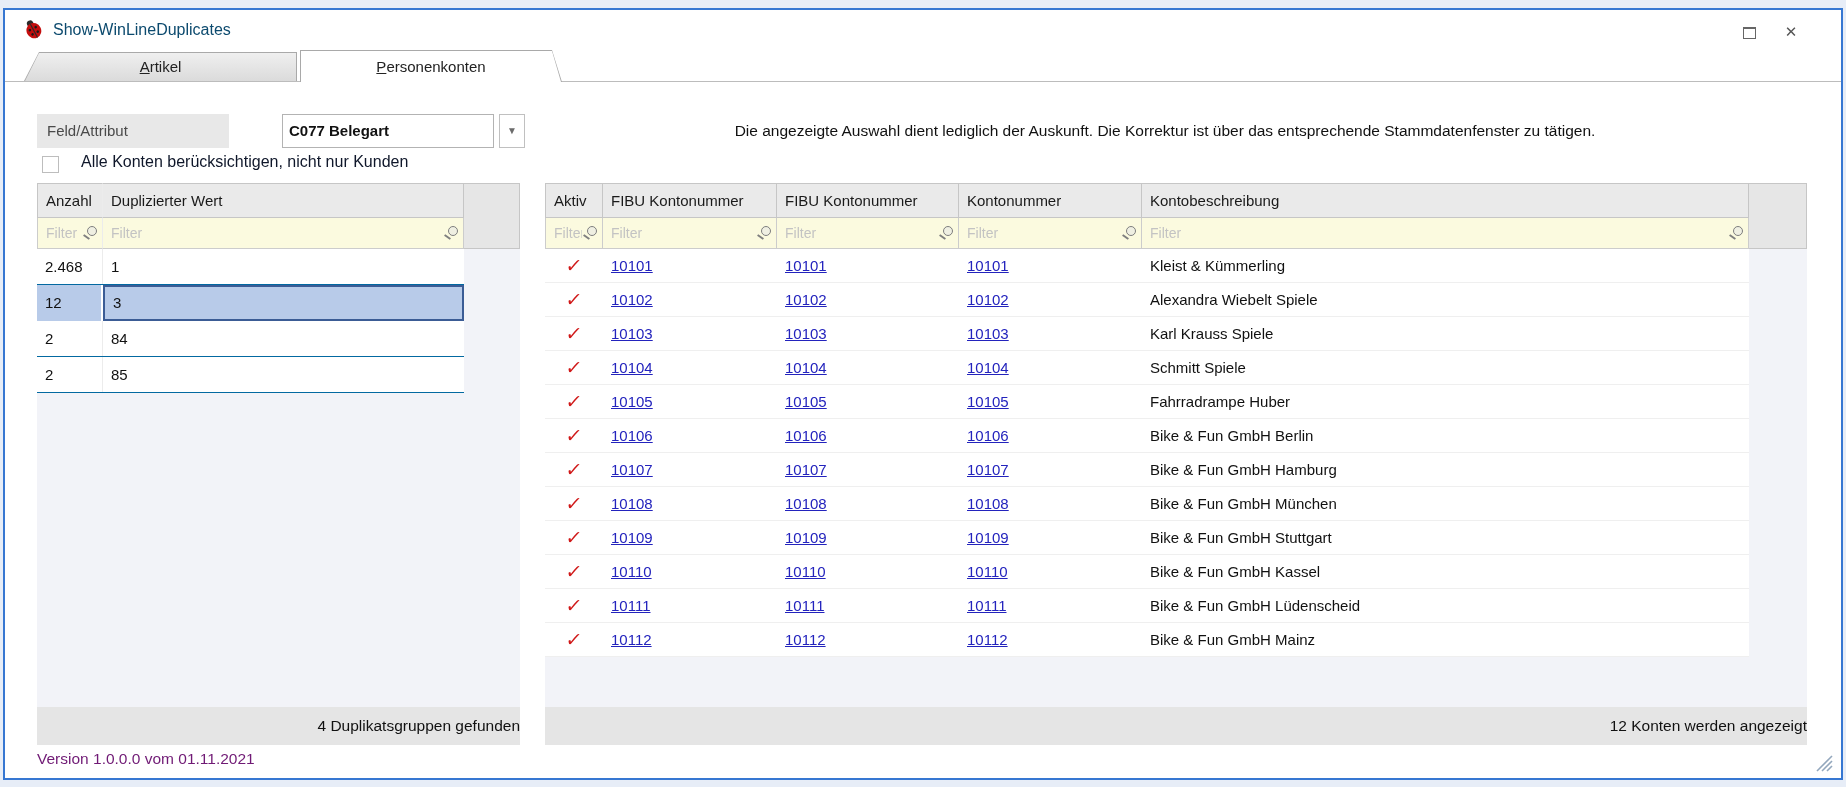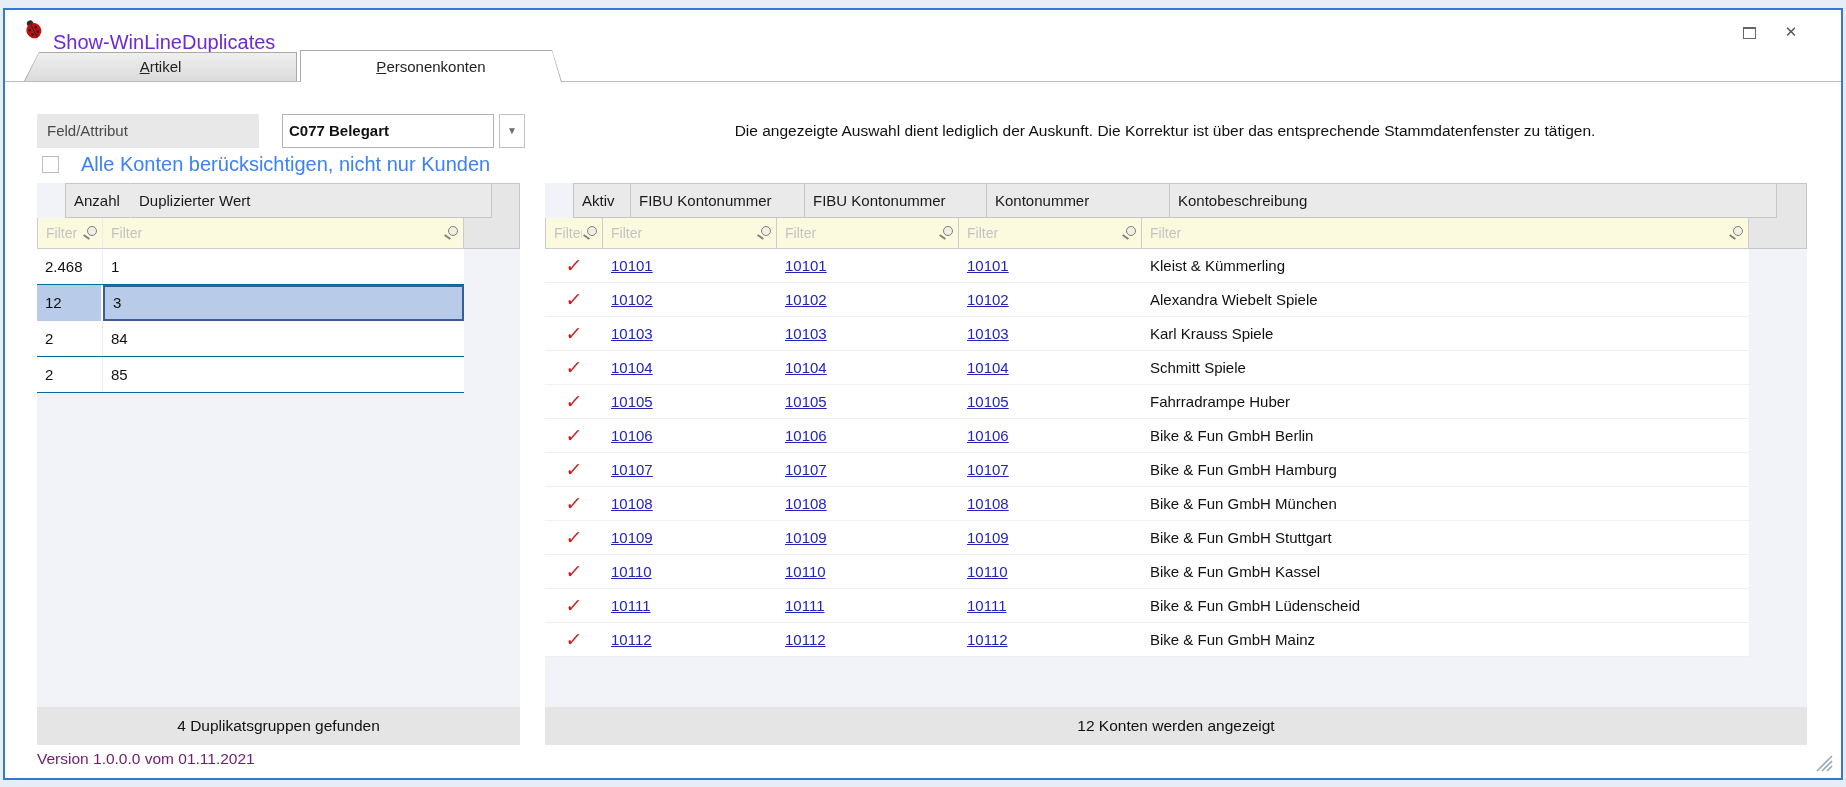--- a/index.html
+++ b/index.html
@@ -9,61 +9,61 @@
     font-family:"Liberation Sans","DejaVu Sans",sans-serif;
     -webkit-font-smoothing:antialiased;
   }
   .window{
     position:absolute;left:3px;top:8px;width:1840px;height:772px;
     background:#ffffff;border:2px solid #3677d2;box-sizing:border-box;
   }
   
   .titlebar{position:absolute;left:0;top:0;width:100%;height:40px;background:#fff;}
   .app-icon{position:absolute;left:17px;top:8px;width:22px;height:22px;}
-  .win-title{position:absolute;left:48px;top:12px;height:40px;line-height:40px;font-size:20px;color:#6d28d9;}
+  .win-title{position:absolute;left:48px;top:0;height:40px;line-height:40px;font-size:16px;color:#0c4a6e;}
   .winbtn{position:absolute;top:13px;width:20px;height:18px;text-align:center;color:#555;cursor:default;}
   .btn-max{right:82px;}
   .btn-max .maxglyph{display:inline-block;width:11px;height:9px;border:1px solid #666;border-top:2px solid #666;margin-top:4px;}
   .btn-close{right:40px;font-size:15px;line-height:18px;}
   
   .tabline{position:absolute;left:0;top:71px;width:100%;height:1px;background:#bcbcbc;}
   .tab{position:absolute;cursor:default;}
   .tab-outer{width:100%;height:100%;}
   .tab-inner{position:absolute;left:1px;top:1px;right:1px;bottom:0;}
   .tab-inactive{left:19px;top:42px;width:273px;height:29px;}
   .tab-inactive .tab-outer{clip-path:polygon(15px 0,100% 0,100% 100%,0 100%);background:#a9a9a9;}
   .tab-inactive .tab-inner{clip-path:polygon(14px 0,100% 0,100% 100%,0 100%);background:linear-gradient(#efefef,#dbdbdb);}
   .tab-active{left:295px;top:40px;width:262px;height:32px;z-index:3;}
   .tab-active .tab-outer{clip-path:polygon(0 0,calc(100% - 10px) 0,100% 100%,0 100%);background:#a9a9a9;}
   .tab-active .tab-inner{clip-path:polygon(0 0,calc(100% - 9px) 0,100% 100%,0 100%);background:#ffffff;}
   .tab-label{display:block;text-align:center;font-size:15px;color:#222;line-height:28px;}
   .tab-active .tab-label{line-height:31px;}
   .tab-label::first-letter{text-decoration:underline;}
   
-  .field-label{position:absolute;left:32px;top:104px;width:222px;height:34px;box-sizing:border-box;
+  .field-label{position:absolute;left:32px;top:104px;width:192px;height:34px;box-sizing:border-box;
     background:#e8e8e8;color:#4a4a4a;font-size:15px;line-height:34px;padding-left:10px;}
   .combo{position:absolute;left:277px;top:104px;width:212px;height:34px;box-sizing:border-box;
     background:#fff;border:1px solid #b3b3b3;font-size:15px;font-weight:bold;color:#111;
     line-height:32px;padding-left:6px;}
   .combo-btn{position:absolute;left:494px;top:104px;width:26px;height:34px;box-sizing:border-box;
     background:#fff;border:1px solid #c0c0c0;text-align:center;line-height:32px;font-size:10px;color:#6b6b6b;cursor:default;}
   
   .chk{position:absolute;left:37px;top:146px;width:17px;height:17px;box-sizing:border-box;
     background:#fff;border:1px solid #bdbdbd;}
-  .chk-label{position:absolute;left:76px;top:143px;font-size:20px;color:#3b82f6;}
+  .chk-label{position:absolute;left:76px;top:143px;font-size:16px;color:#0f172a;}
   
   .info-text{position:absolute;left:540px;top:112px;width:1240px;font-size:15.5px;color:#111;text-align:center;}
   
   .panel{position:absolute;top:173px;height:562px;background:#f2f3f8;}
   .panel-left{left:32px;width:483px;}
   .panel-right{left:540px;width:1262px;}
   .thead{display:flex;height:35px;box-sizing:border-box;}
   .th{box-sizing:border-box;background:#eaeaea;border:1px solid #c6c6c6;border-left:none;
       font-size:15px;color:#1a1a1a;line-height:33px;padding-left:8px;white-space:nowrap;overflow:hidden;}
-  .th.first{border-left:1px solid #c6c6c6;margin-left:28px;}
+  .th.first{border-left:1px solid #c6c6c6;}
   .th-filler{flex:1;background:#e6e6e6;border-top:1px solid #c6c6c6;border-right:1px solid #c6c6c6;}
   .tfilter{display:flex;height:31px;box-sizing:border-box;}
   .tf{position:relative;box-sizing:border-box;background:#fbfadf;border:1px solid #cccccc;border-top:none;border-left:none;overflow:hidden;}
   .tf.first{border-left:1px solid #cccccc;}
   .tf-filler{flex:1;background:#e6e6e6;border-bottom:1px solid #c6c6c6;border-right:1px solid #c6c6c6;}
   .tf input{position:absolute;left:0;top:0;width:100%;height:100%;border:none;background:transparent;
     font-family:inherit;font-size:14px;color:#333;padding:0 20px 0 8px;box-sizing:border-box;outline:none;}
   .tf input::placeholder{color:#c3c3c3;opacity:1;}
   .mag{position:absolute;right:5px;top:50%;margin-top:-7px;width:14px;height:14px;}
   .mag::before{content:'';position:absolute;left:4px;top:0;width:8px;height:8px;border:1.5px solid #7e7e7e;border-radius:50%;background:#efefe2;}
@@ -81,21 +81,21 @@
   .dt-row.selected .c-wert{border:2px solid #3b5c95;line-height:31px;}
   .c-aktiv{width:58px;text-align:center;padding-left:0;}
   .c-fakt{width:174px;}
   .c-fibu{width:182px;}
   .c-konto{width:183px;}
   .c-beschr{width:607px;}
   .at-row .cell{line-height:33px;}
   .checkmark{color:#d01818;font-weight:bold;font-size:19px;display:inline-block;transform:skewX(-8deg);}
   .numlink{color:#2323bd;text-decoration:underline;cursor:pointer;text-align:center;}
   .tfoot{position:absolute;left:0;bottom:0;width:100%;height:38px;background:#e5e5e5;
-    text-align:center;font-size:15.5px;color:#111;line-height:38px;}
+    text-align:right;font-size:15.5px;color:#111;line-height:38px;}
   
   .version{position:absolute;left:32px;top:740px;font-size:15.5px;color:#701a75;}
   .grip{position:absolute;right:8px;bottom:6px;width:22px;height:22px;}
 </style>
 </head>
 <body>
 
 <div class="window">
 
   <div class="titlebar">

